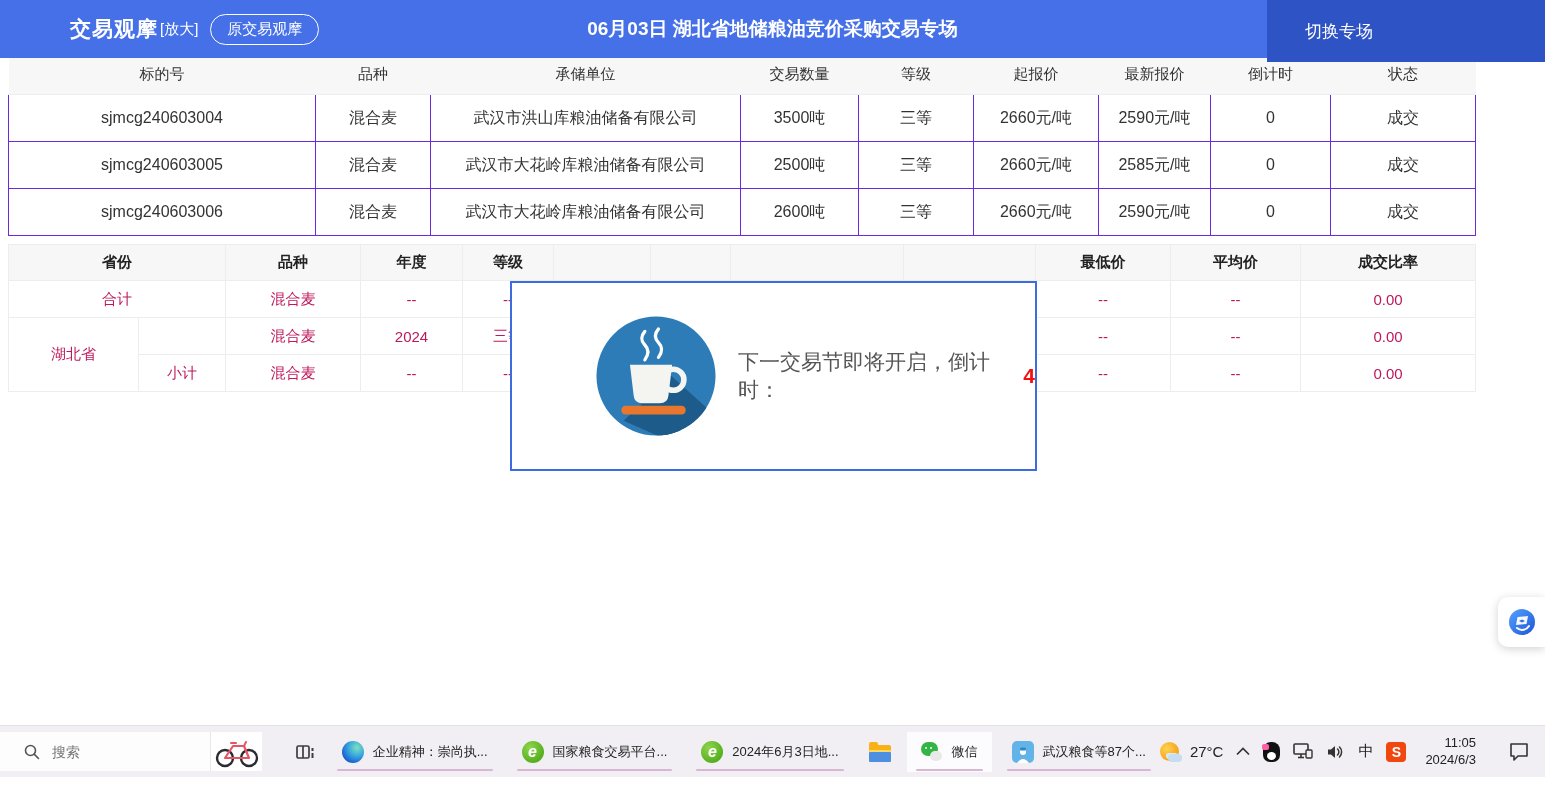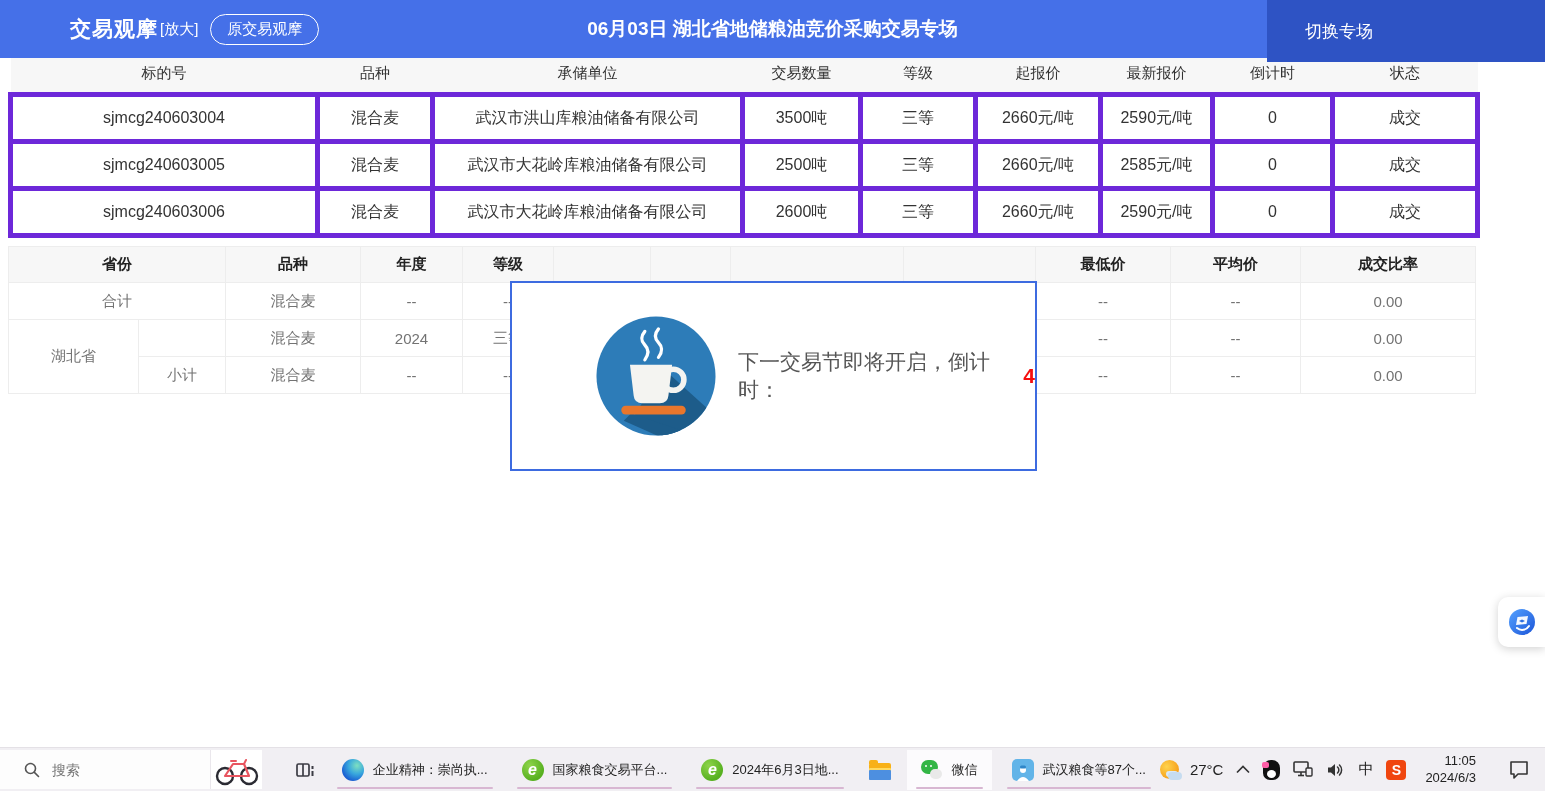--- a/index.html
+++ b/index.html
@@ -22,44 +22,44 @@
   .section.second { margin-top:12px; }
   .section-icon { width:26px; height:20px; margin-right:12px; flex:0 0 auto; }
   .section-title { font-size:15px; color:#333; }
   .section-note { font-size:15px; color:#f43030; margin-left:6px; }
   .section-dots { flex:1; height:1px; border-bottom:1px dotted #9a9a9a; margin:6px 52px 0 16px; }
 
   
   table { border-collapse:collapse; table-layout:fixed; width:1467px; margin-left:8px; margin-top:8px; }
   .t1 th { height:40px; background:#f7f7f7; font-weight:400; font-size:15px; color:#333;
            border-top:1px solid #f0f0f0; border-bottom:1px solid #ededed; }
-  .t1 td { height:47px; border:5px solid #6d28d9; text-align:center; font-size:16px; color:#333; background:#fff; }
+  .t1 td { height:47px; border:1px solid #6d28d9; text-align:center; font-size:16px; color:#333; background:#fff; }
   .c-qty   { color:#ff8c1a; }
   .c-start { color:#5b8ff9; }
   .c-new   { color:#e64545; }
   .c-stat  { color:#ee3535; }
 
   .t2 th { height:36px; background:#f7f7f7; font-weight:700; font-size:15px; color:#222;
            border:1px solid #ededed; text-align:center; }
-  .t2 td { height:37px; border:1px solid #ededed; text-align:center; font-size:15px; color:#737373; background:#fff; }
+  .t2 td { height:37px; border:1px solid #ededed; text-align:center; font-size:15px; color:#be185d; background:#fff; }
 
   
   .modal { position:absolute; left:510px; top:281px; width:527px; height:190px; background:#fff;
            border:2px solid #3d6be0; display:flex; align-items:center; z-index:6;padding-left:34px; }
   .coffee-wrap { width:124px; height:124px; margin-left:48px; flex:0 0 auto; }
   .modal-text { margin-left:20px; font-size:21px; color:#555; }
   .modal-count { margin-left:18px; font-size:21px; color:#f50f0f; font-weight:700; }
 
   
   .assistant { position:absolute; right:0; top:597px; width:47px; height:50px; background:#fff;
                border-radius:10px 0 0 10px; box-shadow:0 2px 10px rgba(0,0,0,.18);
                display:flex; align-items:center; justify-content:center; cursor:pointer; z-index:7; }
 
   
-  .taskbar { position:absolute; left:0; bottom:0; width:1545px; height:44px; background:#f1eff3;
+  .taskbar { position:absolute; left:0; bottom:14px; width:1545px; height:52px; background:#f1eff3;
              border-top:1px solid #e4e1e6; display:flex; align-items:center; z-index:10; }
   .tb-search { width:215px; height:39px; background:#fdfdfd; display:flex; align-items:center; gap:12px;
                padding-left:24px; border-right:1px solid #eae7ec; cursor:text; }
   .tb-search input { border:none; outline:none; background:transparent; font-size:14px; color:#333; width:120px; font-family:inherit; }
   .bike-thumb { width:53px; height:39px; background:#fff; display:flex; align-items:center; justify-content:center; overflow:hidden; cursor:pointer; }
   .tv-btn { margin-left:26px; width:34px; height:40px; display:flex; align-items:center; justify-content:center; cursor:pointer; }
   .tab { display:flex; align-items:center; gap:9px; height:40px; padding:0 14px; position:relative;
          font-size:13px; color:#222; cursor:pointer; margin-left:6px; white-space:nowrap; }
   .tab .indicator { position:absolute; bottom:1px; left:9px; right:9px; height:2px; background:#d8b7d2; border-radius:2px; }
   .tab.active { background:#fcfbfd; }

